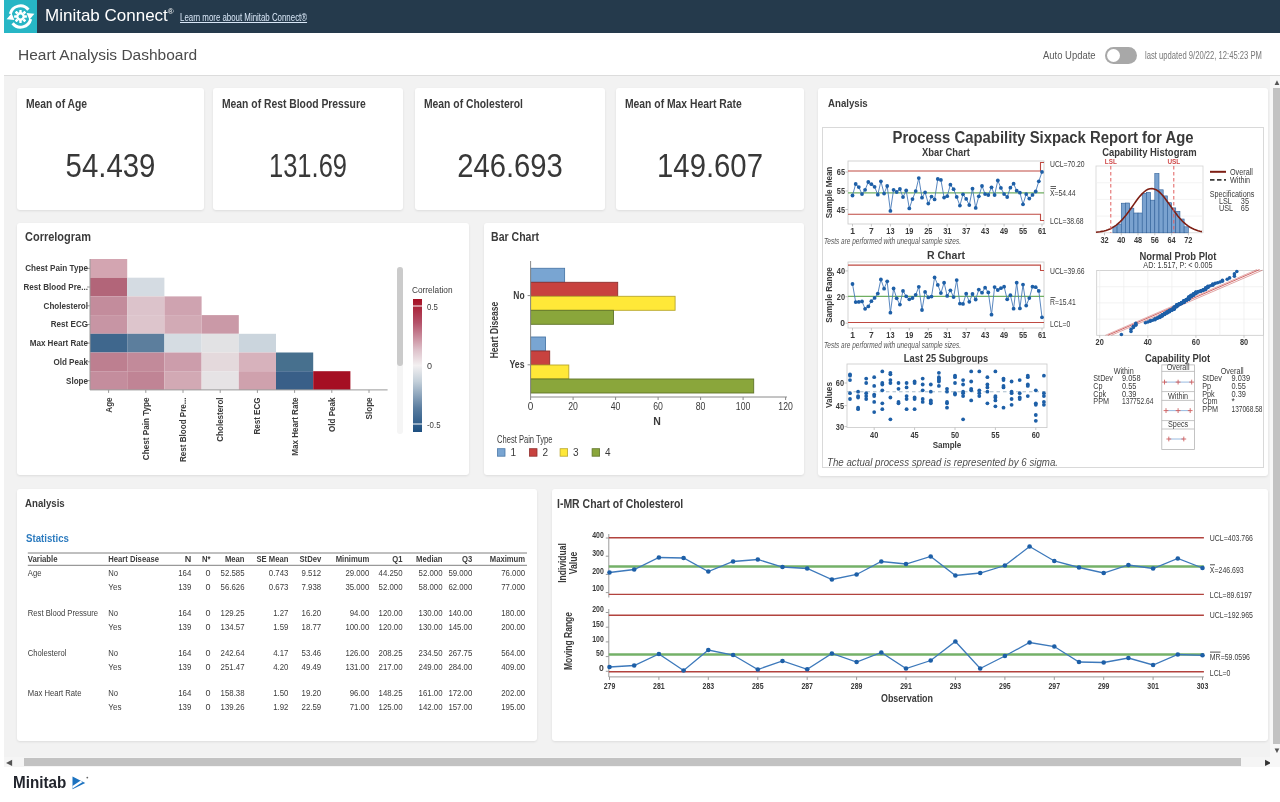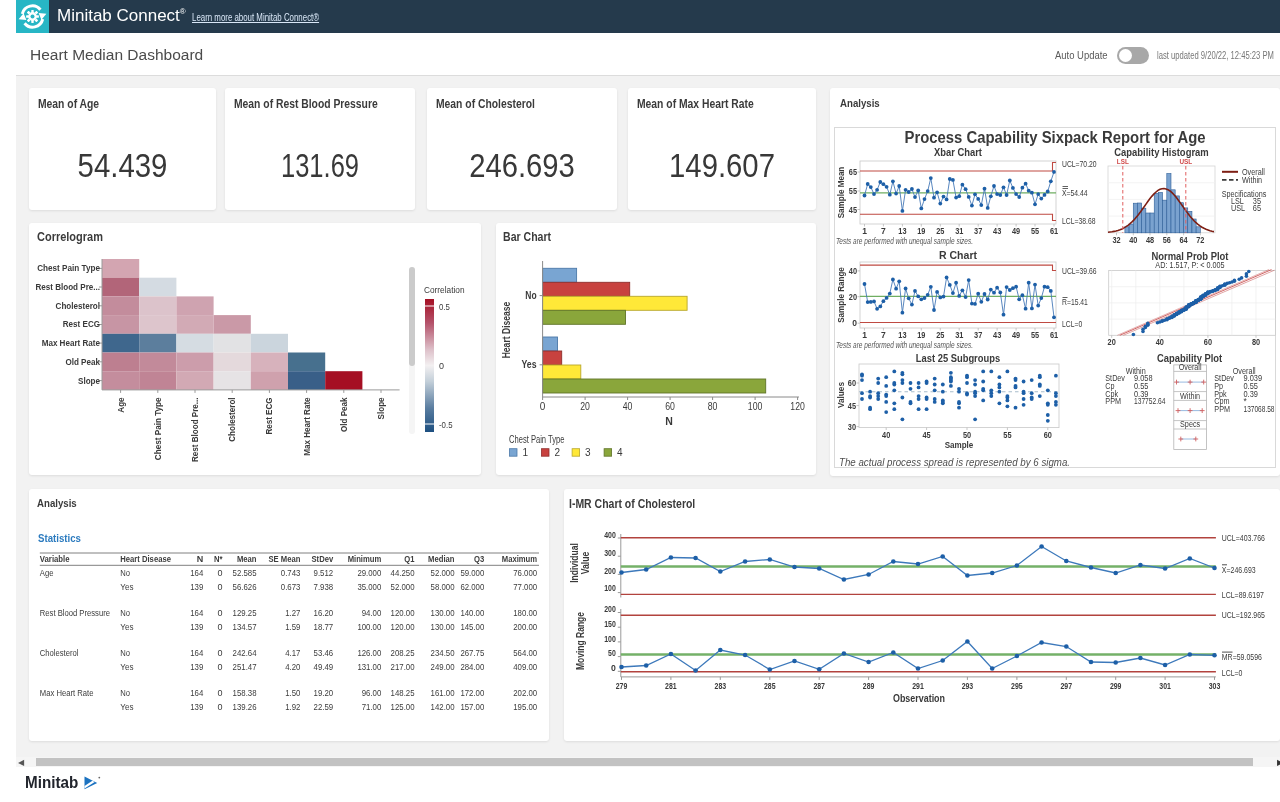--- a/index.html
+++ b/index.html
@@ -1,21 +1,21 @@
 <!DOCTYPE html>
 <html><head><meta charset="utf-8">
 <style>
 *{margin:0;padding:0;box-sizing:border-box;}
 html,body{width:1280px;height:802px;overflow:hidden;background:#fff;font-family:"Liberation Sans",sans-serif;}
 .abs{position:absolute;}
 .panel{position:absolute;background:#fff;border-radius:3px;box-shadow:0 1px 2.5px rgba(0,0,0,0.09);}
 .ptitle{position:absolute;font-size:11.5px;font-weight:bold;color:#3b3b3b;white-space:nowrap;transform-origin:0 50%;}
 svg text{font-family:"Liberation Sans",sans-serif;}
 </style></head><body>
-<div class="abs" style="left:16px;top:0;width:1024px;height:802px;background:#fff;">
+<div class="abs" style="left:4px;top:0;width:1024px;height:802px;background:#fff;">
 <div class="abs" style="left:0;top:0;width:1280px;height:33px;background:#253a4c;"></div>
 <div class="abs" style="left:0;top:0;width:33px;height:33px;background:#27b6c5;">
 <svg width="33" height="33" viewBox="0 0 33 33">
  <g stroke="#fff" fill="none" stroke-width="3">
   <path d="M 6.3 13.8 A 10.3 10.3 0 0 1 24.4 9.8"></path>
   <path d="M 26.7 19.2 A 10.3 10.3 0 0 1 8.6 23.2"></path>
  </g>
  <path d="M 22.6 12.9 L 30.4 13.7 L 25.4 19.7 Z" fill="#fff"></path>
  <path d="M 10.4 20.1 L 2.6 19.3 L 7.6 13.3 Z" fill="#fff"></path>
  <g fill="#fff">
@@ -28,21 +28,21 @@
  <rect x="19.1" y="11.3" width="2.6" height="2.6" rx="0.5" transform="rotate(45 20.4 12.6)"></rect>
  <rect x="11.3" y="19.1" width="2.6" height="2.6" rx="0.5" transform="rotate(45 12.6 20.4)"></rect>
  <rect x="19.1" y="19.1" width="2.6" height="2.6" rx="0.5" transform="rotate(45 20.4 20.4)"></rect>
  </g>
  <circle cx="16.5" cy="16.5" r="2.0" fill="#27b6c5"></circle>
 </svg>
 </div>
 <div class="abs" style="left:41px;top:6px;color:#fff;font-size:17px;white-space:nowrap;">Minitab Connect<span style="font-size:8px;vertical-align:7px;">®</span></div>
 <div class="abs" style="left:176px;top:11px;color:#d9e7f7;font-size:10.5px;text-decoration:underline;white-space:nowrap;transform:scaleX(0.75);transform-origin:0 50%;">Learn more about Minitab Connect®</div>
 <div class="abs" style="left:0;top:33px;width:1280px;height:43px;background:#fff;border-bottom:1px solid #dcdcdc;"></div>
-<div class="abs" style="left:14px;top:46px;font-size:15.5px;color:#4b4b4b;white-space:nowrap;">Heart Median Dashboard</div>
+<div class="abs" style="left:14px;top:46px;font-size:15.5px;color:#4b4b4b;white-space:nowrap;">Heart Analysis Dashboard</div>
 <div class="abs" style="left:1039px;top:49px;font-size:11px;color:#5a5a5a;white-space:nowrap;transform:scaleX(0.86);transform-origin:0 50%;">Auto Update</div>
 <div class="abs" style="left:1101px;top:47px;width:32px;height:17px;background:#a8a8a8;border-radius:9px;"></div>
 <div class="abs" style="left:1103px;top:49px;width:13px;height:13px;background:#fff;border-radius:50%;"></div>
 <div class="abs" style="left:1141px;top:50px;font-size:10px;color:#777;white-space:nowrap;transform:scaleX(0.765);transform-origin:0 50%;">last updated 9/20/22, 12:45:23 PM</div>
 <div class="abs" style="left:0;top:76px;width:1280px;height:681px;background:#f2f2f2;"></div>
 
 <div class="panel" style="left:13px;top:88px;width:187px;height:122px;"></div>
 <div class="abs" style="left:22px;top:97px;font-size:12px;font-weight:bold;color:#3b3b3b;white-space:nowrap;transform:scaleX(0.862);transform-origin:0 50%;">Mean of Age</div>
 <div class="abs" style="left:13px;top:146px;width:187px;text-align:center;font-size:34px;color:#383838;transform:scaleX(0.865);">54.439</div>
 <div class="panel" style="left:209px;top:88px;width:190px;height:122px;"></div>

